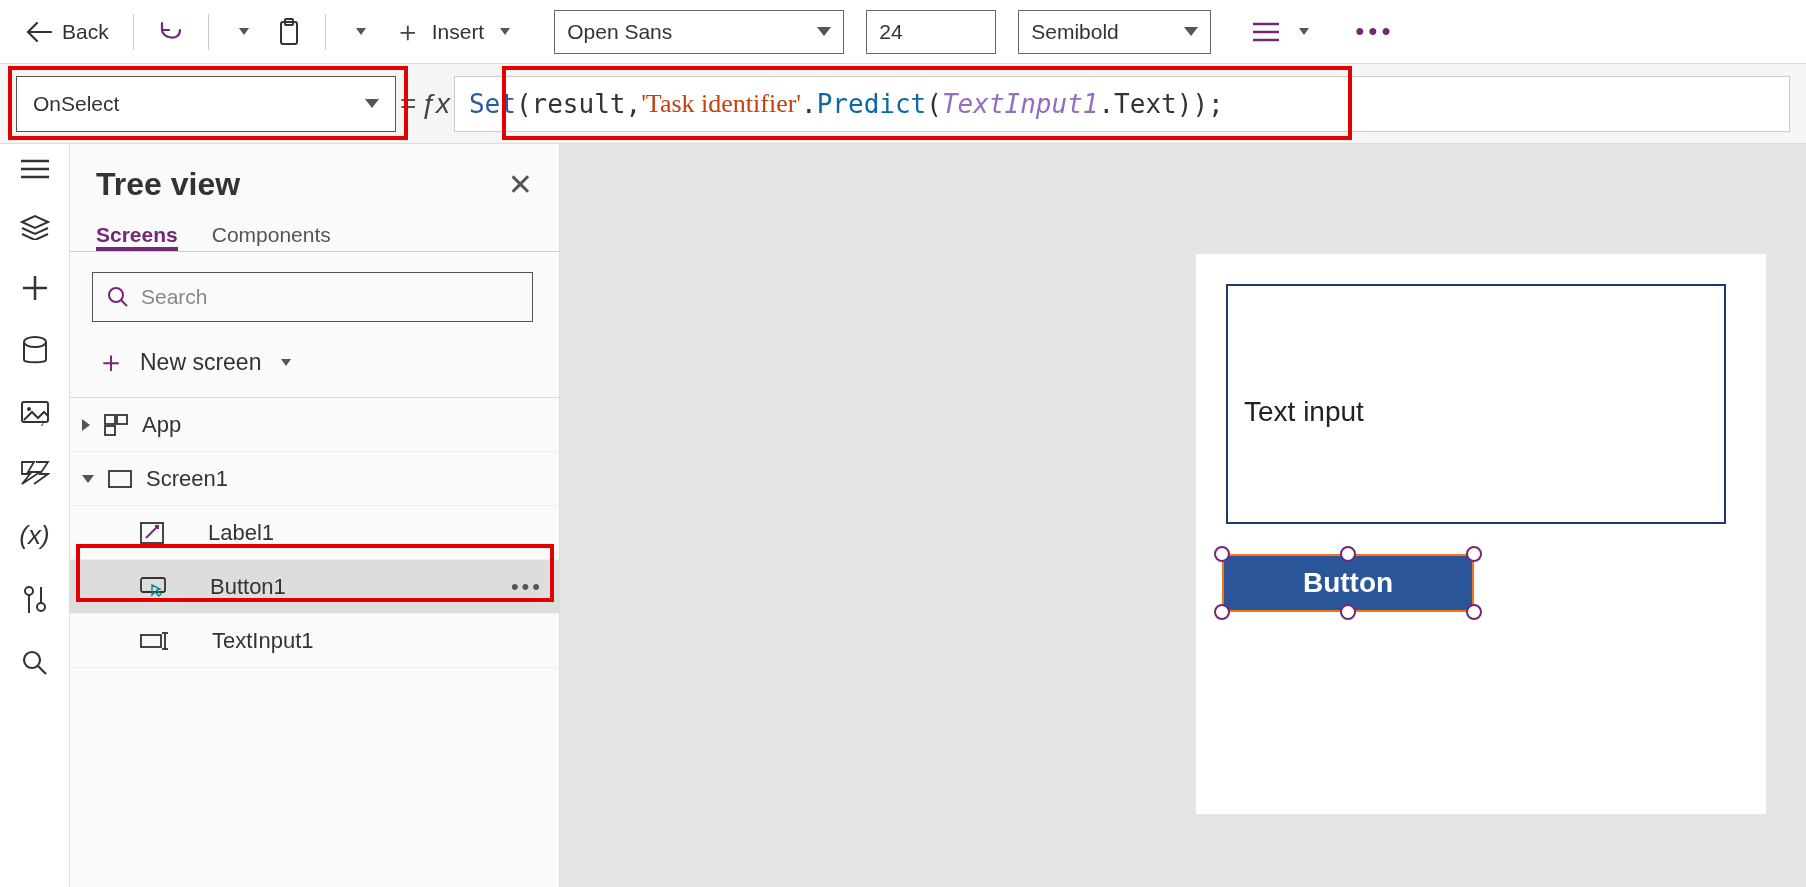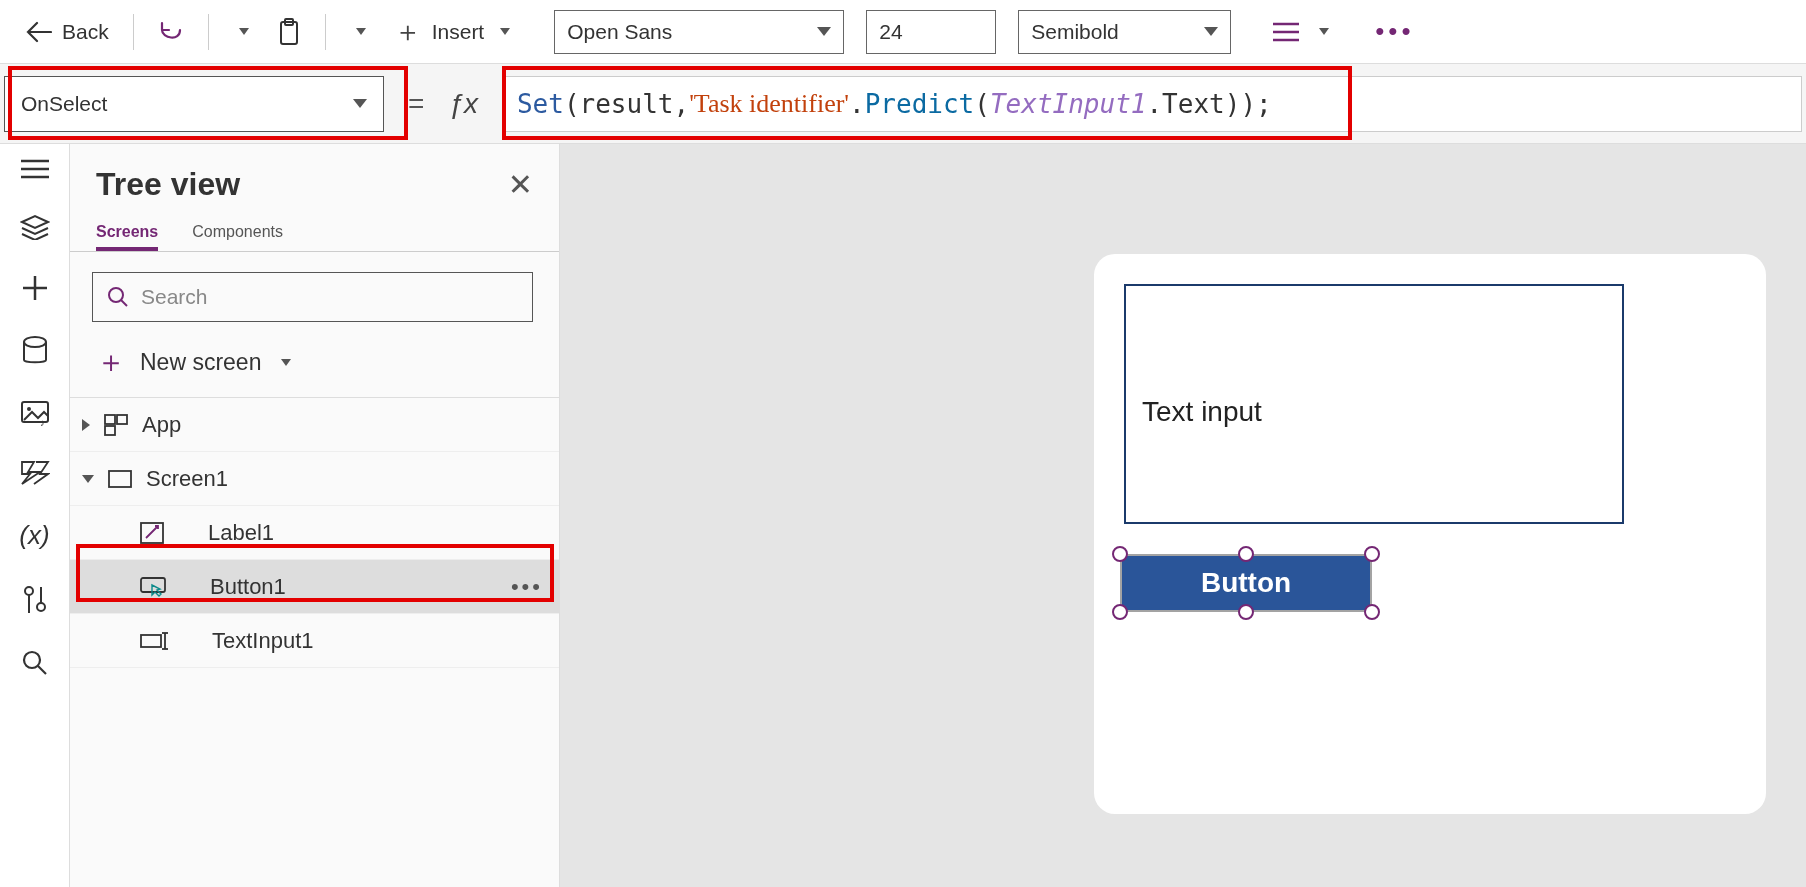--- a/index.html
+++ b/index.html
@@ -5,28 +5,28 @@
 * { box-sizing: border-box; margin: 0; padding: 0; }
 body { font-family: "Segoe UI", Arial, sans-serif; font-size: 21px; color: #333; background: #fff; overflow: hidden; }
 
 
 .toolbar { height: 64px; display: flex; align-items: center; padding: 0 16px; gap: 8px; border-bottom: 1px solid #ddd; }
 .tb-btn { display: flex; align-items: center; gap: 10px; padding: 6px 10px; cursor: pointer; color: #333; }
 .tb-sep { width: 1px; height: 36px; background: #ccc; margin: 0 6px; }
 .tb-select { height: 44px; border: 1px solid #666; display: flex; align-items: center; justify-content: space-between; padding: 0 12px; cursor: pointer; }
 .tb-select.font { width: 290px; }
 .tb-select.size { width: 130px; justify-content: flex-start; }
-.tb-select.weight { width: 213px; }
+.tb-select.weight { width: 193px; }
 .chev { width: 0; height: 0; border-left: 7px solid transparent; border-right: 7px solid transparent; border-top: 9px solid #555; margin-left: 6px; }
 .chev.sm { border-left-width: 5px; border-right-width: 5px; border-top-width: 7px; }
 .icon-svg { display: inline-flex; }
 .plus { font-size: 28px; font-weight: 300; color: #444; }
 
 
-.formula-row { height: 80px; display: flex; align-items: center; gap: 24px; padding: 8px 4px; background: #f5f5f5; border-bottom: 1px solid #ddd; }
+.formula-row { height: 80px; display: flex; align-items: center; gap: 4px; padding: 8px 16px; background: #f5f5f5; border-bottom: 1px solid #ddd; }
 .prop-dd { width: 380px; height: 56px; border: 1px solid #555; background: #fff; display: flex; align-items: center; justify-content: space-between; padding: 0 16px; }
 .eq { font-size: 28px; color: #555; }
 .fx { font-style: italic; font-size: 28px; color: #444; }
 .formula-box { flex: 1; height: 56px; background: #fff; border: 1px solid #ccc; display: flex; align-items: center; padding: 0 14px; font-family: Consolas, monospace; font-size: 26px; }
 .tok-fn { color: #2c5aa0; }
 .tok-str { color: #c2410c; font-family: Liberation Serif, serif; }
 .tok-dot { color: #0b6aa2; }
 .tok-id { color: #946cc0; font-style: italic; }
 
 
@@ -36,39 +36,39 @@
 .main { display: flex; height: calc(100vh - 64px - 80px); }
 .railbar { width: 70px; background: #fff; border-right: 1px solid #ddd; display: flex; flex-direction: column; align-items: center; padding-top: 14px; gap: 34px; }
 .railbar .ritem { cursor: pointer; color: #444; display: flex; }
 
 
 .tree-panel { width: 490px; background: #fafafa; border-right: 1px solid #ddd; display: flex; flex-direction: column; position: relative; }
 .tp-head { display: flex; align-items: center; justify-content: space-between; padding: 22px 26px 8px 26px; }
 .tp-title { font-size: 32px; font-weight: 600; }
 .tp-close { font-size: 30px; color: #555; cursor: pointer; font-weight: 300; }
 .tp-tabs { display: flex; gap: 34px; padding: 12px 26px 0 26px; border-bottom: 1px solid #ccc; }
-.tp-tab { padding-bottom: 6px; font-size: 16px; color: #555; cursor: pointer; }
+.tp-tab { padding-bottom: 0; font-size: 21px; color: #555; cursor: pointer; }
 .tp-tab.active { color: #742774; font-weight: 600; border-bottom: 4px solid #742774; }
 .tp-search { margin: 20px 26px 12px 22px; height: 50px; border: 1px solid #555; display: flex; align-items: center; gap: 12px; padding: 0 14px; color: #888; }
 .tp-newscreen { display: flex; align-items: center; gap: 14px; padding: 8px 26px 14px 26px; font-size: 23px; cursor: pointer; }
 .tp-newscreen .plus2 { color: #742774; font-size: 30px; font-weight: 300; }
 .tree-list { border-top: 1px solid #ddd; }
 .trow { height: 54px; display: flex; align-items: center; gap: 14px; padding-left: 12px; padding-right: 16px; font-size: 22px; cursor: pointer; border-bottom: 1px solid #eee; }
 .trow .chev-r { width: 0; height: 0; border-top: 6px solid transparent; border-bottom: 6px solid transparent; border-left: 8px solid #555; }
 .trow .chev-d { width: 0; height: 0; border-left: 6px solid transparent; border-right: 6px solid transparent; border-top: 8px solid #555; }
 .trow.selected { background: #ddd; }
 .trow .more { margin-left: auto; color: #555; letter-spacing: 3px; }
 .indent2 { padding-left: 70px; gap: 44px; }
 
 
 .canvas-wrap { flex: 1; background: #e5e5e5; position: relative; }
-.artboard { position: absolute; right: 40px; top: 110px; width: 672px; height: 560px; background: #fff; border-radius: 21px; }
+.artboard { position: absolute; right: 40px; top: 110px; width: 570px; height: 560px; background: #fff; }
 .textbox-ctrl { position: absolute; left: 30px; top: 30px; width: 500px; height: 240px; border: 2px solid #1b3a6b; padding: 110px 16px 0 16px; font-size: 28px; color: #222; }
 .button-ctrl-wrap { position: absolute; left: 26px; top: 300px; }
-.button-ctrl { width: 252px; height: 58px; background: #2a5599; color: #fff; font-size: 28px; font-weight: 600; display: flex; align-items: center; justify-content: center; border: 2px solid #a3a3a3; }
+.button-ctrl { width: 252px; height: 58px; background: #2a5599; color: #fff; font-size: 28px; font-weight: 600; display: flex; align-items: center; justify-content: center; border: 2px solid #f97316; }
 .sel-handle { position: absolute; width: 16px; height: 16px; border-radius: 50%; background: #fff; border: 2px solid #742774; }
 </style>
 </head>
 <body>
 
 <div class="toolbar">
   <div class="tb-btn">
     <span class="icon-svg">
       <svg width="26" height="22" viewBox="0 0 26 22">
           <path d="M11 2 L2 11 L11 20 M2 11 L25 11" stroke="#333" stroke-width="2.2" fill="none" stroke-linecap="round"></path>

